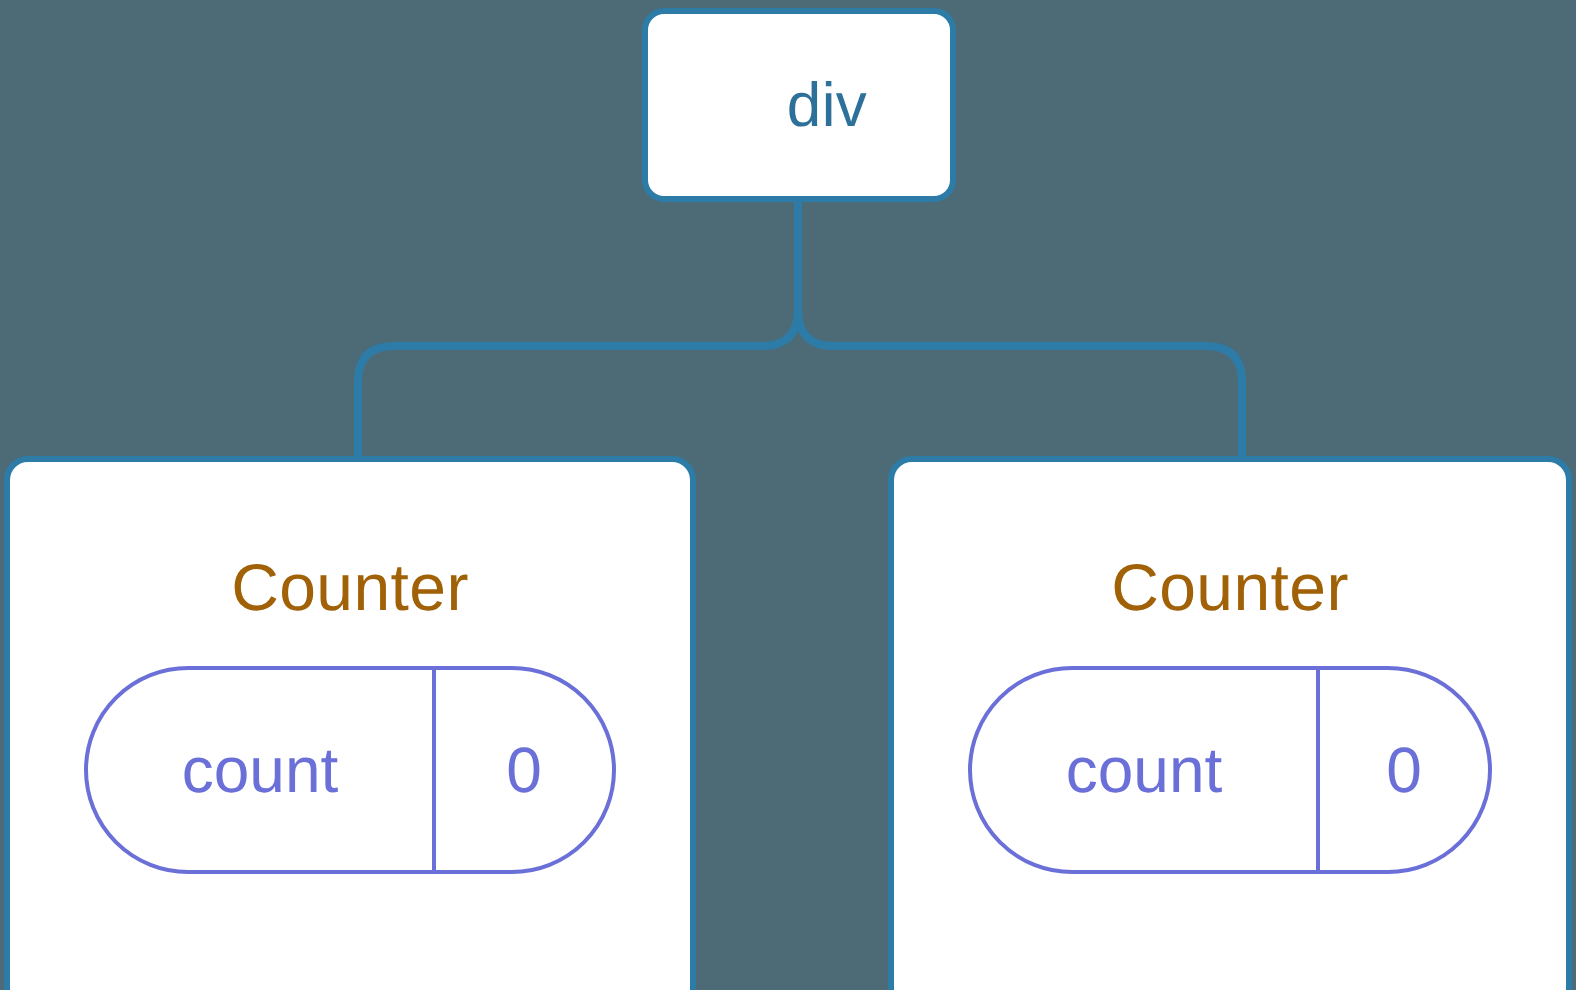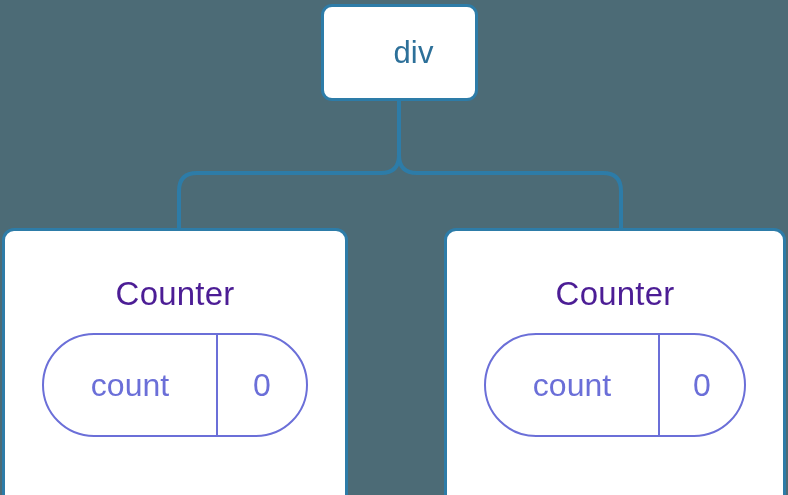--- a/index.html
+++ b/index.html
@@ -63,21 +63,21 @@
     border-radius: 12px;
     display: flex;
     flex-direction: column;
     align-items: center;
   }
   .card.left  { left: 2px;   width: 346px; }
   .card.right { left: 444px; width: 342px; }
 
   .card-title {
     margin-top: 46px;
-    color: #4c1d95;
+    color: #a16207;
     font-size: 33px;
     line-height: 1;
     letter-spacing: 0.2px;
   }
 
   
   .pill {
     margin-top: 23px;
     height: 104px;
     box-sizing: border-box;

